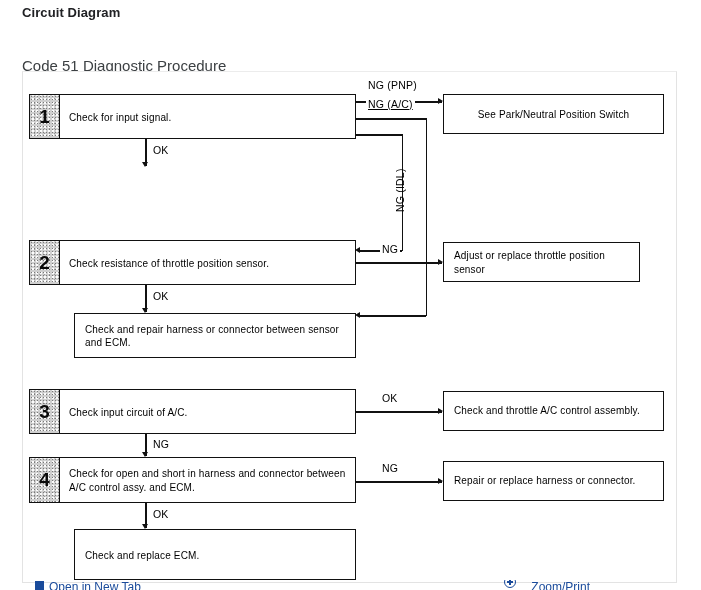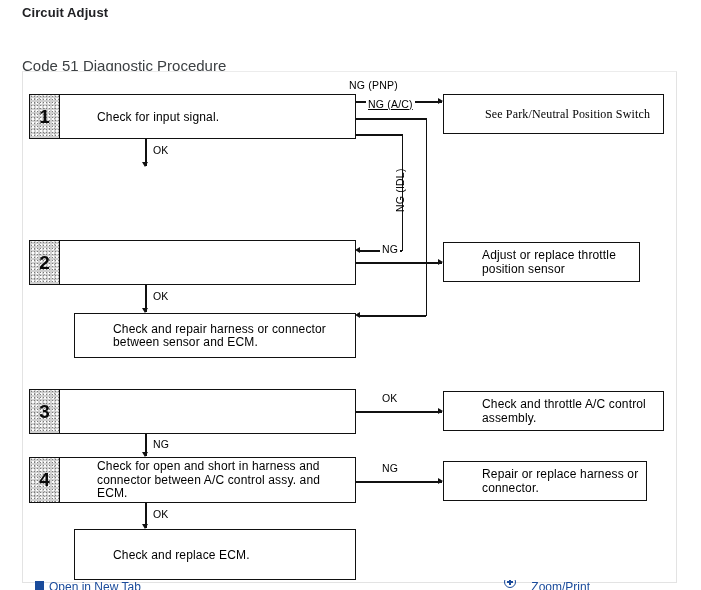--- a/index.html
+++ b/index.html
@@ -26,22 +26,22 @@
   }
   .canvas{position:absolute;left:0;top:0;width:655px;height:512px;}
 
   
   .box{
     position:absolute;box-sizing:border-box;
     border:1.5px solid #111;background:#fff;
   }
   .box .txt{
     position:absolute;left:10px;right:6px;top:50%;transform:translateY(-50%);
-    font-size:12px;line-height:13px;color:#000;
-    font-family:"Liberation Sans",sans-serif;letter-spacing:.15px;margin-left:28px;
+    font-size:10px;line-height:13px;color:#000;
+    font-family:"Liberation Sans",sans-serif;letter-spacing:.15px;
   }
   .box.multi .txt{line-height:13.5px;}
 
   
   .badge{
     position:absolute;left:0;top:0;bottom:0;width:29px;
     border-right:1.5px solid #111;
     background-color:#cfcfcf;
     background-image:
       radial-gradient(#7a7a7a 0.7px, transparent 0.8px),
@@ -81,39 +81,39 @@
   .sq-icon{position:absolute;left:35px;top:1px;width:9px;height:9px;background:#1a4b9b;}
   .zoom-icon{position:absolute;right:96px;top:-4px;width:12px;height:12px;border:1.5px solid #1a4b9b;border-radius:50%;box-sizing:border-box;}
   .zoom-icon:before{content:"";position:absolute;left:4px;top:1.5px;width:1.5px;height:6px;background:#1a4b9b;}
   .zoom-icon:after{content:"";position:absolute;left:1.5px;top:4px;width:6px;height:1.5px;background:#1a4b9b;}
 </style>
 </head>
 <body>
 
 <div id="root">
 
-  <div class="pg-title">Circuit Adjust</div>
+  <div class="pg-title">Circuit Diagram</div>
   <div class="sec-title">Code 51 Diagnostic Procedure</div>
 
   <div class="panel">
     <div class="canvas">
 
       <div class="box step" style="left:6px;top:22px;width:327px;height:45px;">
         <div class="badge">
           <span>1</span>
         </div>
         <div class="txt">Check for input signal.</div>
       </div>
 
       <div class="ln lnh" style="left:333px;top:29px;width:86px;"></div>
       <div class="arw-r" style="left:415px;top:25.5px;"></div>
-      <div class="lbl" style="left:324px;top:7px;">NG (PNP)</div>
+      <div class="lbl" style="left:343px;top:7px;">NG (PNP)</div>
 
       <div class="box" style="left:420px;top:22px;width:221px;height:40px;">
-        <div class="txt" style="text-align:center;left:6px;right:6px;font-family:Liberation Serif, serif;">See Park/Neutral Position Switch</div>
+        <div class="txt" style="text-align:center;left:6px;right:6px;">See Park/Neutral Position Switch</div>
       </div>
 
       <div class="ln lnh" style="left:333px;top:46px;width:71px;"></div>
       <div class="ln lnv" style="left:402.5px;top:46px;height:198px;"></div>
       <div class="ln lnh" style="left:337px;top:243px;width:66px;"></div>
       <div class="arw-l" style="left:332px;top:240px;"></div>
       <div class="lbl" style="left:343px;top:26px;text-decoration:underline;">NG (A/C)</div>
 
       <div class="ln lnh" style="left:333px;top:62px;width:47px;"></div>
       <div class="ln lnv" style="left:378.5px;top:62px;height:117px;"></div>
@@ -123,20 +123,21 @@
 
       <div class="ln lnv" style="left:122px;top:67px;height:27px;"></div>
       <div class="arw-d" style="left:119px;top:90px;"></div>
       <div class="lbl" style="left:128px;top:72px;">OK</div>
 
 
       <div class="box step" style="left:6px;top:168px;width:327px;height:45px;">
         <div class="badge">
           <span>2</span>
         </div>
+        <div class="txt">Check resistance of throttle position sensor.</div>
       </div>
 
       <div class="ln lnh" style="left:333px;top:190px;width:86px;"></div>
       <div class="arw-r" style="left:415px;top:186.5px;"></div>
       <div class="lbl" style="left:357px;top:171px;">NG</div>
 
       <div class="box multi" style="left:420px;top:170px;width:197px;height:40px;">
         <div class="txt">Adjust or replace throttle position sensor</div>
       </div>
 
@@ -145,20 +146,21 @@
       <div class="lbl" style="left:128px;top:218px;">OK</div>
 
       <div class="box multi" style="left:51px;top:241px;width:282px;height:45px;">
         <div class="txt">Check and repair harness or connector between sensor and ECM.</div>
       </div>
 
       <div class="box step" style="left:6px;top:317px;width:327px;height:45px;">
         <div class="badge">
           <span>3</span>
         </div>
+        <div class="txt">Check input circuit of A/C.</div>
       </div>
 
       <div class="ln lnh" style="left:333px;top:339px;width:86px;"></div>
       <div class="arw-r" style="left:415px;top:335.5px;"></div>
       <div class="lbl" style="left:357px;top:320px;">OK</div>
 
       <div class="box multi" style="left:420px;top:319px;width:221px;height:40px;">
         <div class="txt">Check and throttle A/C control assembly.</div>
       </div>
 
@@ -170,21 +172,21 @@
         <div class="badge">
           <span>4</span>
         </div>
         <div class="txt">Check for open and short in harness and connector between A/C control assy. and ECM.</div>
       </div>
 
       <div class="ln lnh" style="left:333px;top:409px;width:86px;"></div>
       <div class="arw-r" style="left:415px;top:405.5px;"></div>
       <div class="lbl" style="left:357px;top:390px;">NG</div>
 
-      <div class="box multi" style="left:420px;top:389px;width:204px;height:40px;padding-left:6px;">
+      <div class="box multi" style="left:420px;top:389px;width:221px;height:40px;padding-left:6px;">
         <div class="txt">Repair or replace harness or connector.</div>
       </div>
 
       <div class="ln lnv" style="left:122px;top:431px;height:25px;"></div>
       <div class="arw-d" style="left:119px;top:452px;"></div>
       <div class="lbl" style="left:128px;top:436px;">OK</div>
 
       <div class="box" style="left:51px;top:457px;width:282px;height:51px;">
         <div class="txt">Check and replace ECM.</div>
       </div>

